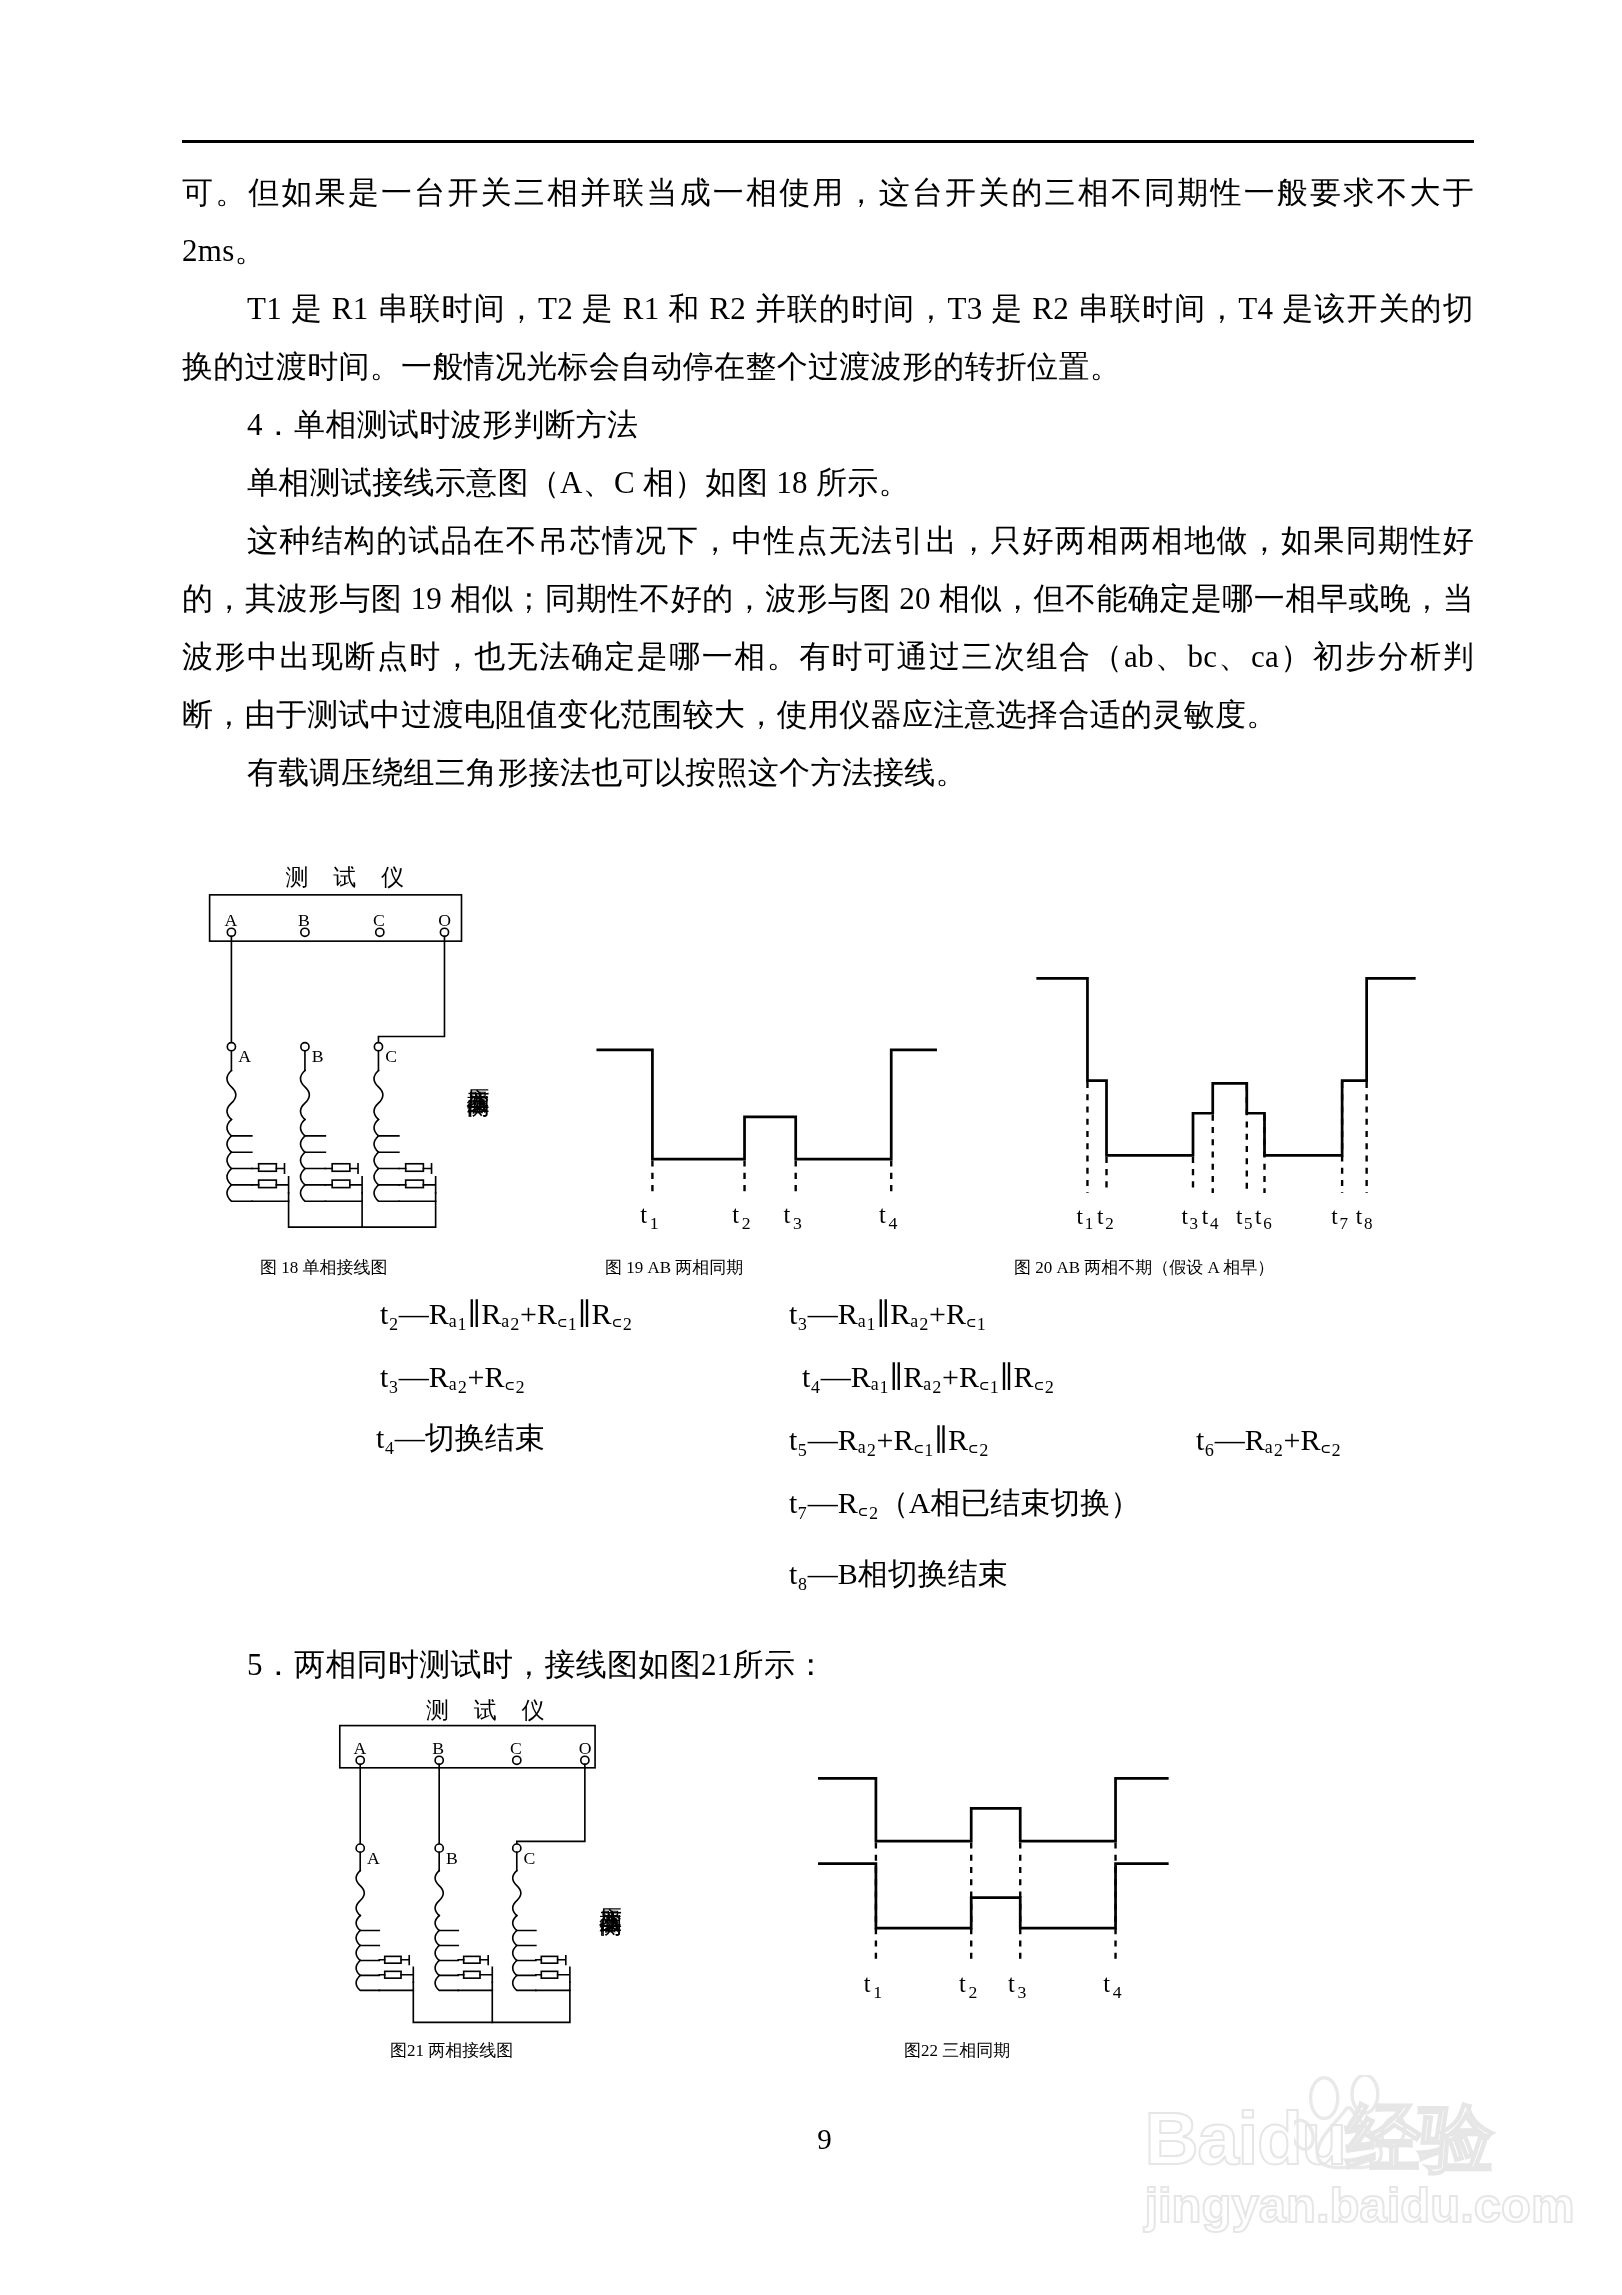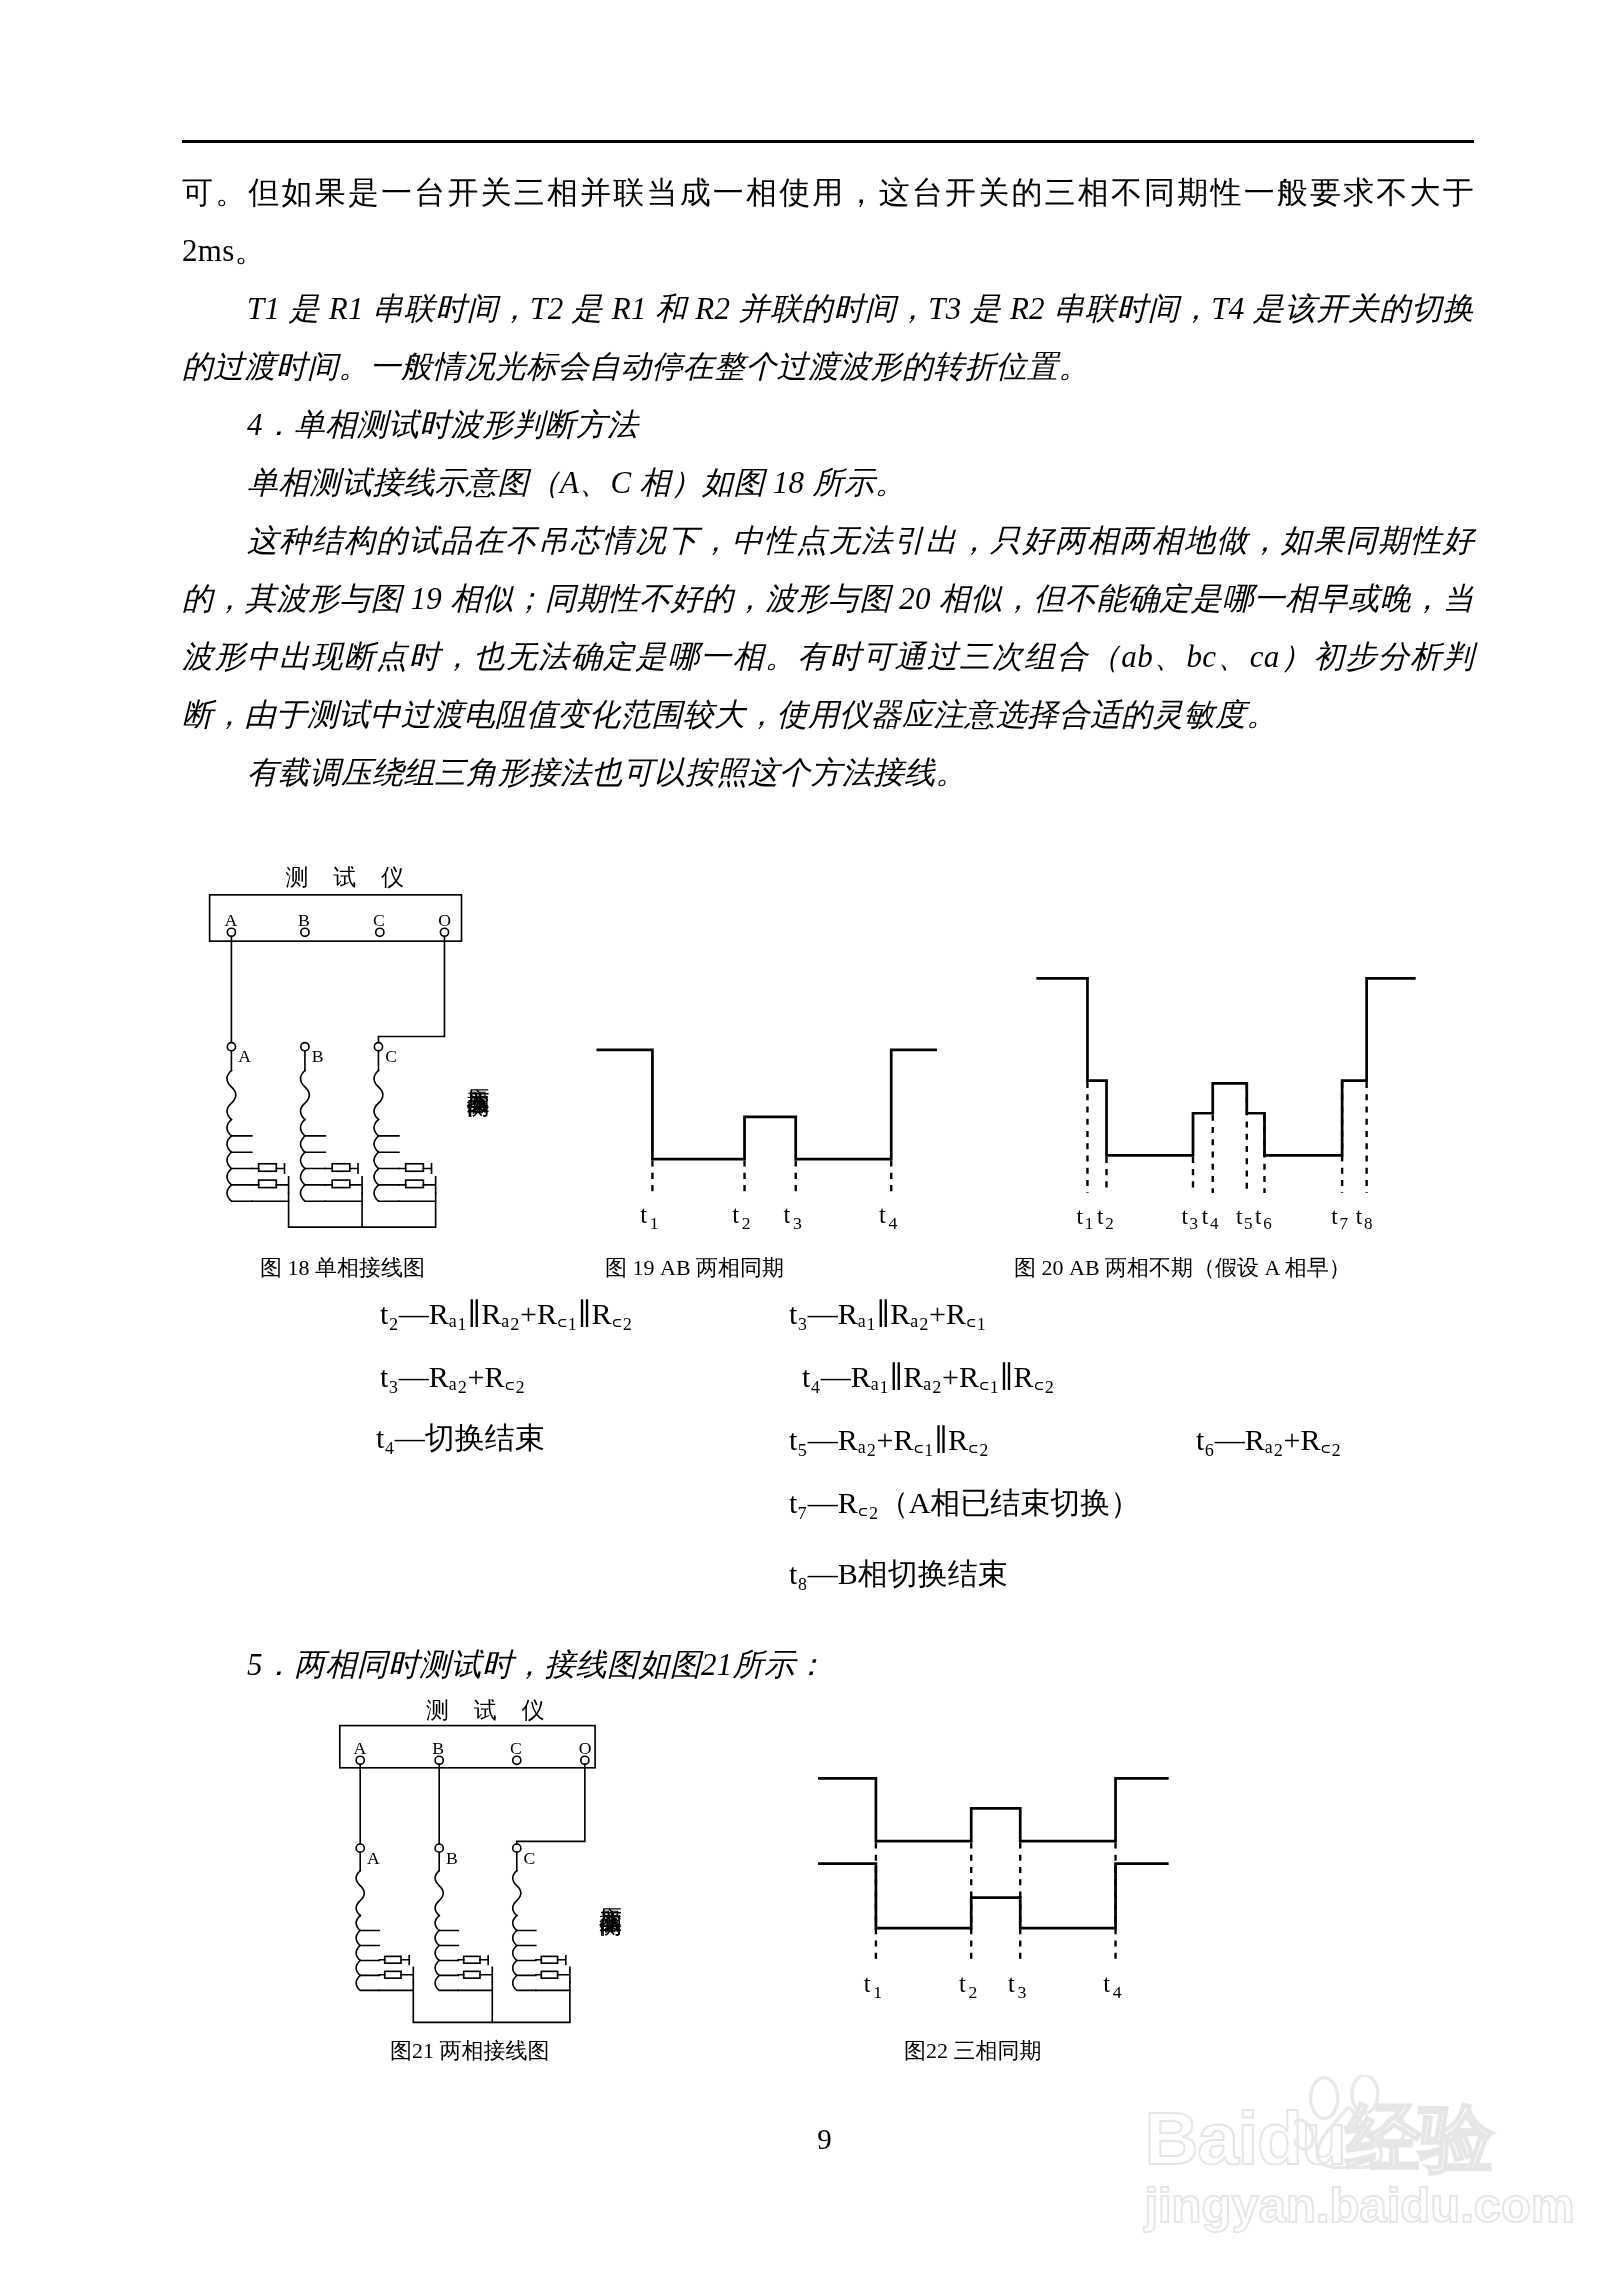--- a/index.html
+++ b/index.html
@@ -34,32 +34,32 @@
     width: 1292px;
   }
   p.para {
     margin: 0 0 0 0;
     font-size: 31px;
     line-height: 58px;
     letter-spacing: 0.3px;
     text-align: justify;
     text-justify: inter-ideograph;
   }
-  p.indent { text-indent: 65px; font-style: italic; }
+  p.indent { text-indent: 65px; }
 
   
   .figrow1 {
     position: absolute;
     left: 169px;
     top: 866px;
     width: 1292px;
     height: 423px;
   }
   .cap {
-    font-size: 22px;
+    font-size: 17px;
     line-height: 34px;
     white-space: nowrap;
   }
 
   
   .circuit { position: absolute; }
 
   
   .wave { position: absolute; }
 

